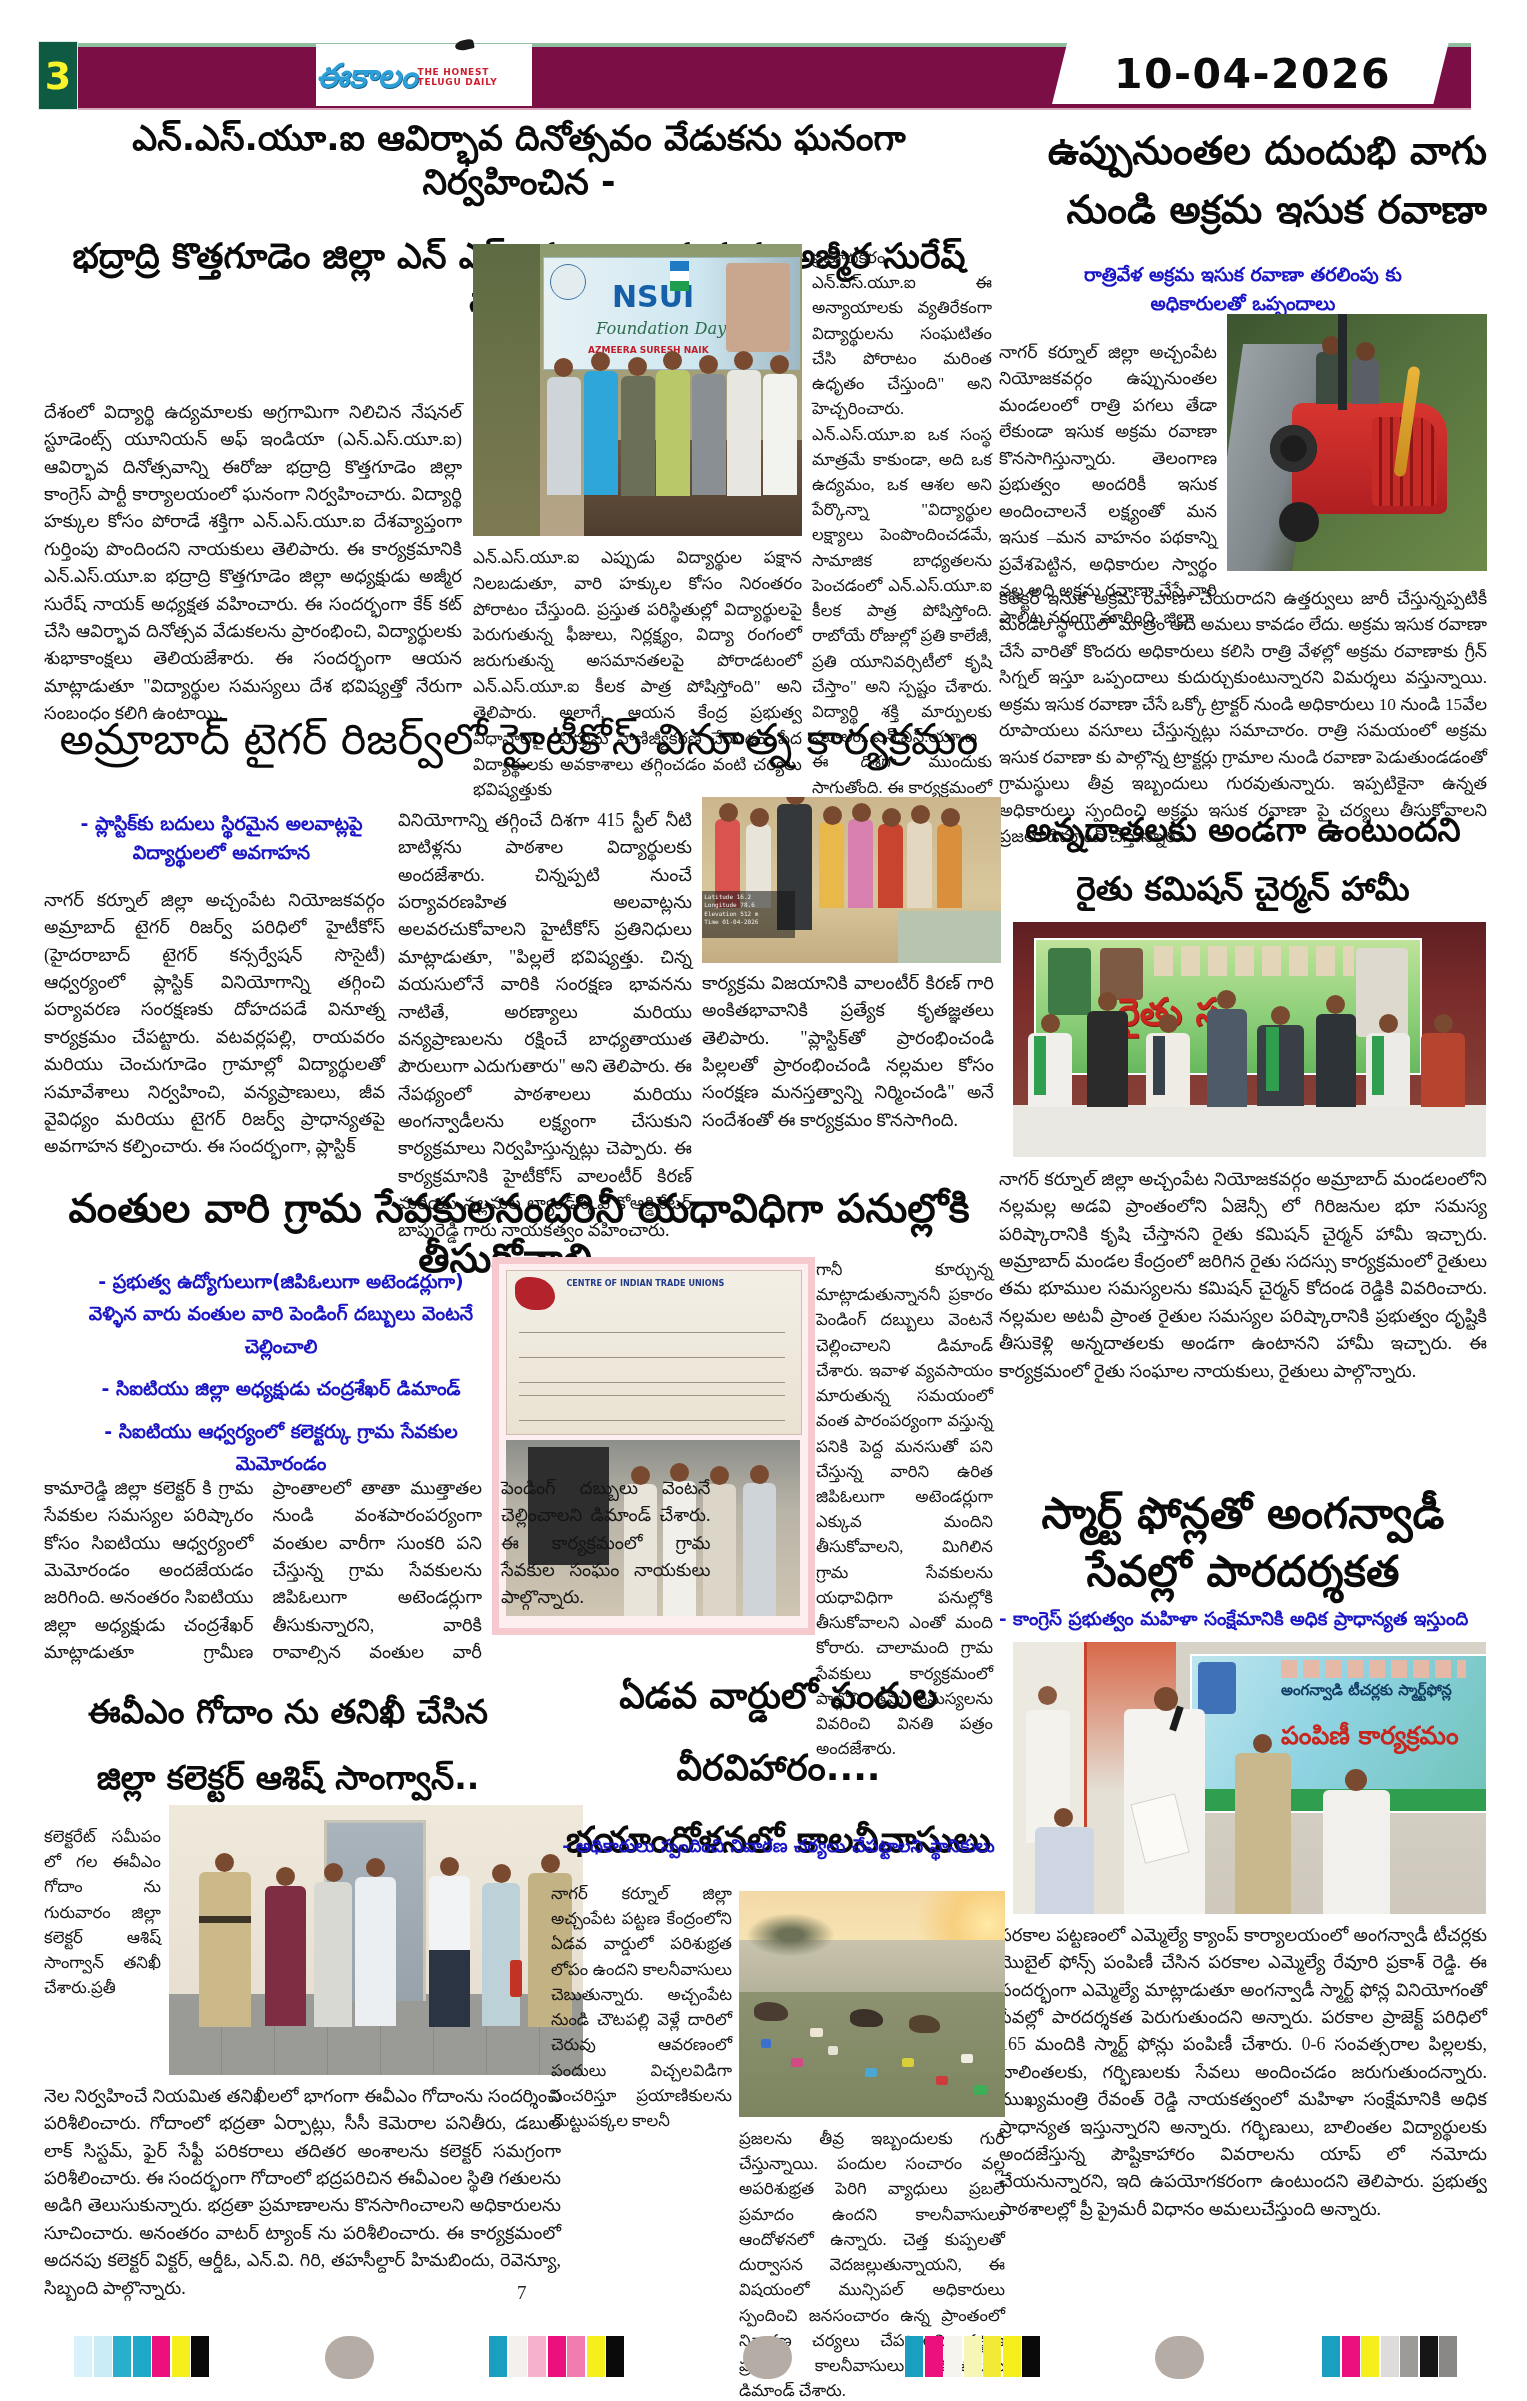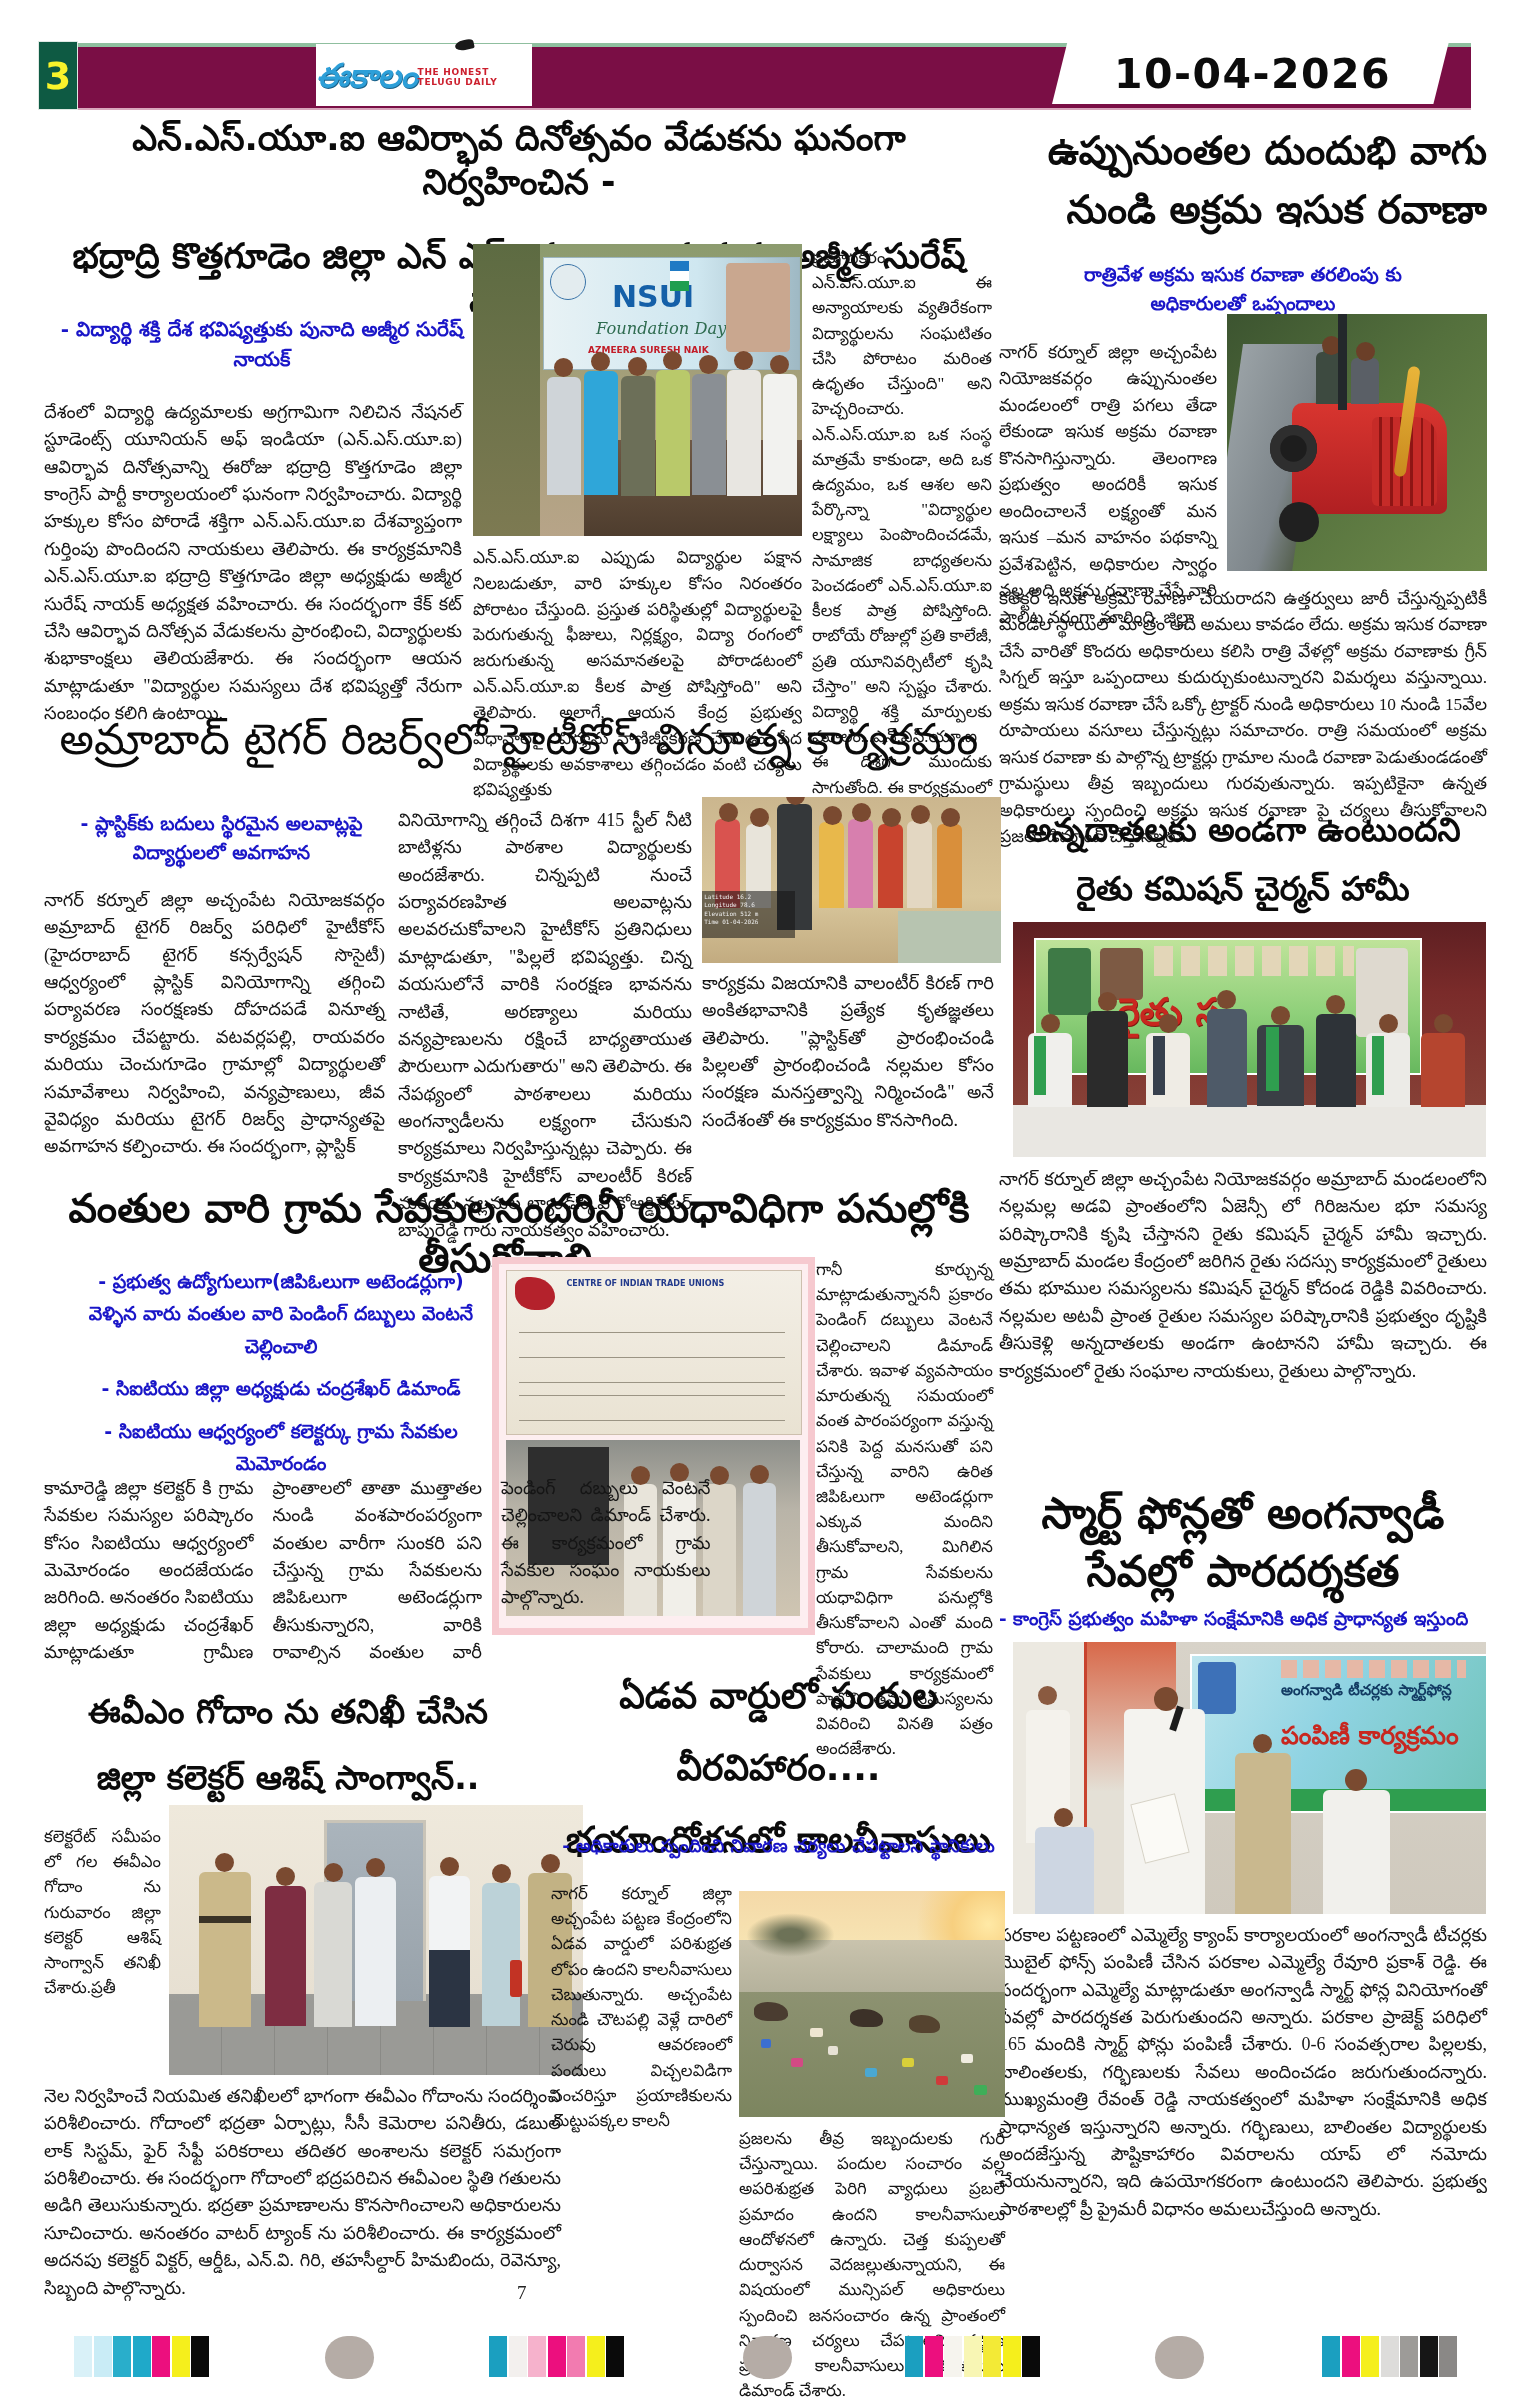--- a/index.html
+++ b/index.html
@@ -56,21 +56,20 @@
     <span class="logo-tag">THE HONEST TELUGU DAILY</span>
   </div>
   <div class="date-panel">
     <span class="date-text">10-04-2026</span>
   </div>
 
   <div class="abs headline" style="left:44px;top:117px;width:950px;font-size:35px;">
     <div>ఎన్.ఎస్.యూ.ఐ ఆవిర్భావ దినోత్సవం వేడుకను ఘనంగా నిర్వహించిన -</div>
     <div style="margin-top:30px;">భద్రాద్రి కొత్తగూడెం జిల్లా ఎన్ ఎస్ యూ ఐ అధ్యక్షుడు అజ్మీర సురేష్ నాయక్</div>
   </div>
-  <div class="abs subhead" style="left:55px;top:314px;width:414px;font-size:20px;">- విద్యార్థి శక్తి దేశ భవిష్యత్తుకు పునాది అజ్మీర సురేష్ నాయక్</div>
 
   <div class="photo" style="left:473px;top:244px;width:329px;height:292px;background:linear-gradient(180deg,#8c9b6e 0%,#a9a07c 55%,#b7a488 100%);">
     <div class="ph-layer" style="left:0;top:0;width:67px;height:292px;background:linear-gradient(180deg,#5d6b42,#7d7a52);"></div>
     <div class="ph-layer" style="left:70px;top:13.3px;width:255px;height:111px;background:linear-gradient(90deg,#e8f2f5 0%,#cfe7f0 60%,#9fb9c4 100%);border:1.5px solid #9db6c0;">
       <div style="position:absolute;left:68px;top:21px;font-family:'DejaVu Sans',sans-serif;font-weight:800;font-size:30px;color:#1560a8;">NSUI</div>
       <div style="position:absolute;left:52px;top:61px;font-family:'DejaVu Serif',serif;font-style:italic;font-size:16.3px;color:#2e6b4f;">Foundation Day</div>
       <div style="position:absolute;left:44px;top:87px;font-family:'DejaVu Sans',sans-serif;font-weight:bold;font-size:9px;color:#c21d28;">AZMEERA SURESH NAIK</div>
       <div style="position:absolute;left:6px;top:6px;width:34px;height:34px;border-radius:50%;background:#e3ecef;border:1.5px solid #3a74a8;"></div>
       <div style="position:absolute;left:126px;top:3px;width:19px;height:30px;background:linear-gradient(180deg,#1f7ac4 33%,#ffffff 33%,#ffffff 66%,#1f9e4f 66%);"></div>
       <div style="position:absolute;right:9px;top:4.4px;width:64px;height:89px;border-radius:4.4px;background:#c9a78f;"></div>

